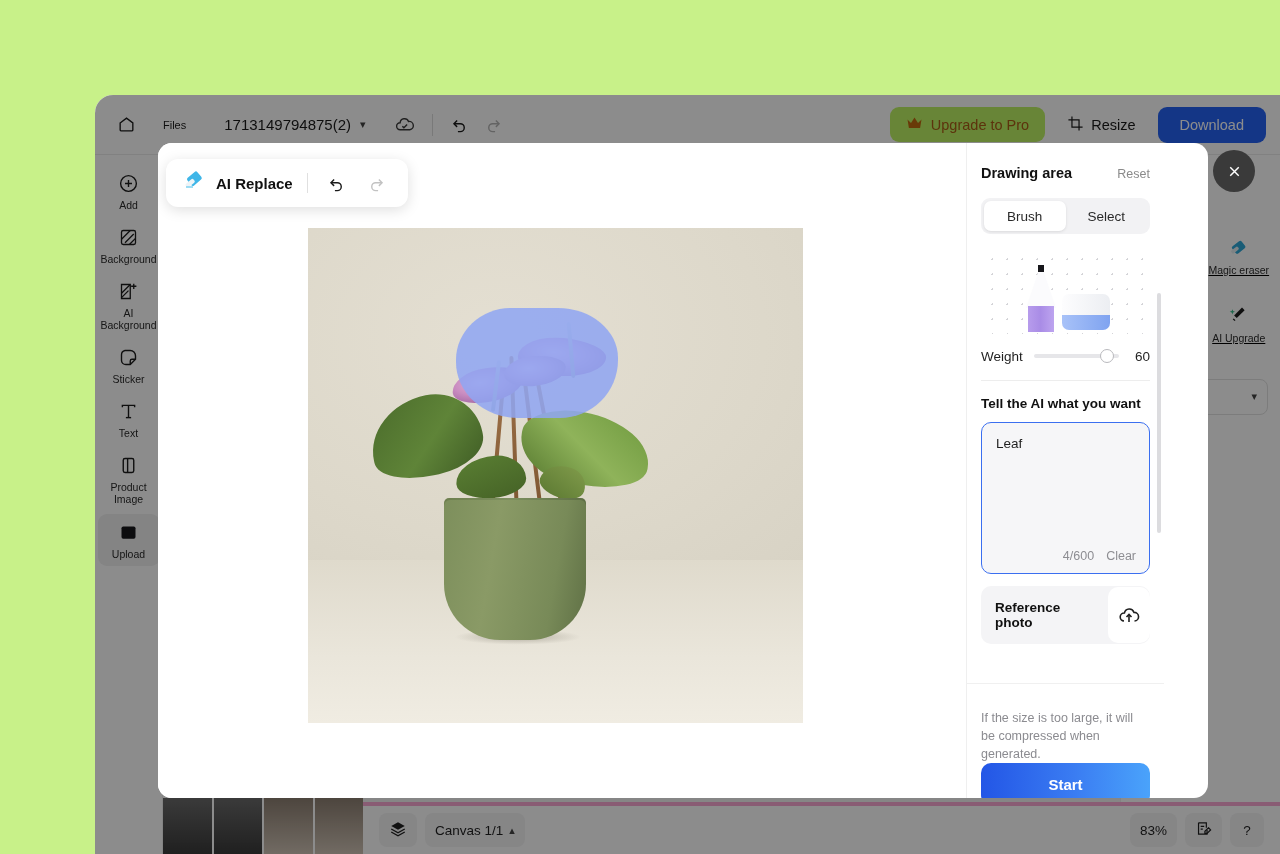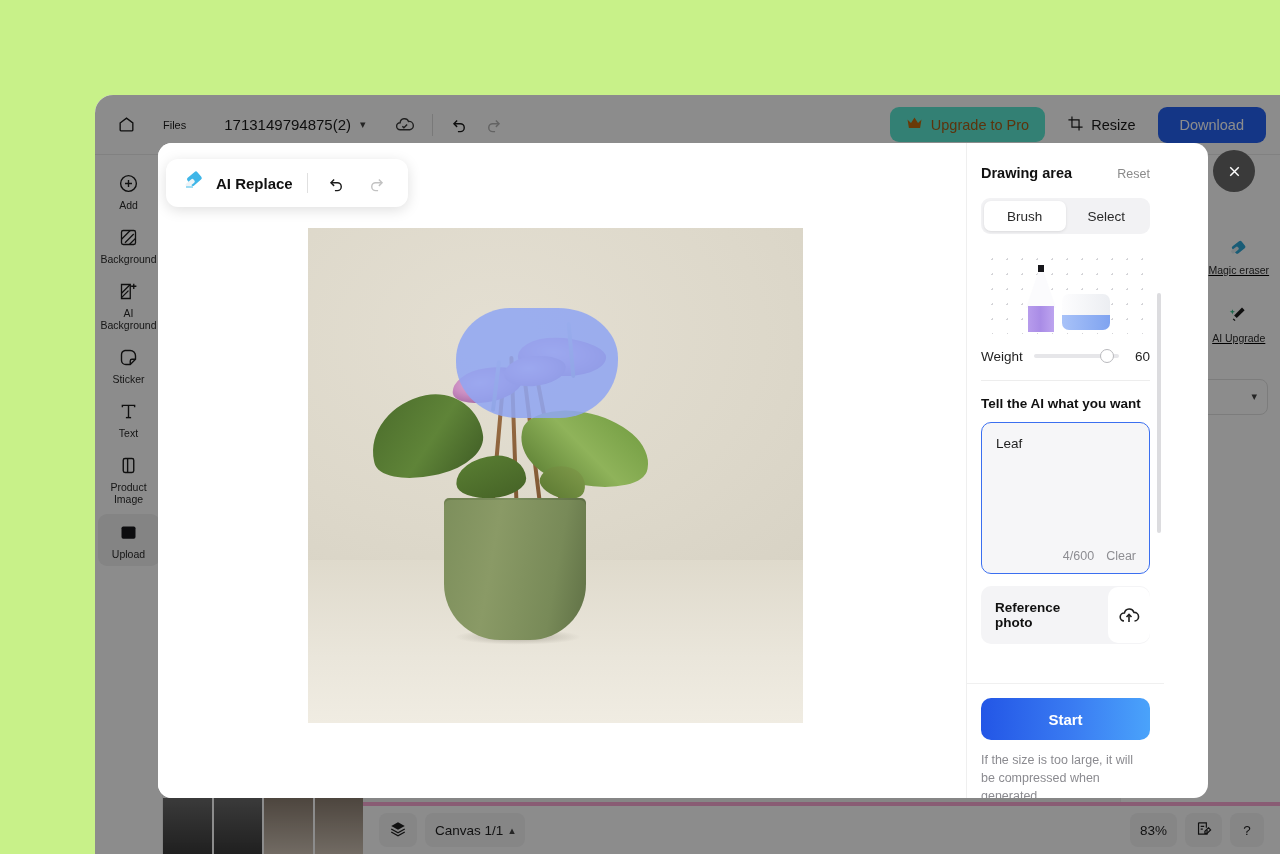--- a/index.html
+++ b/index.html
@@ -39,21 +39,21 @@
   #doc-name {
     margin-left: 28px; font-size: 15px; color: #1b1b1b;
     display: flex; align-items: center; gap: 9px;
   }
   .chev { font-size: 11px; color: #444; }
   #cloud-icon { margin-left: 22px; }
   .tb-div { width: 1px; height: 22px; background: #dcdcdc; margin: 0 10px; }
   #tb-right { margin-left: auto; display: flex; align-items: center; gap: 10px; }
   #upgrade-btn {
     display: flex; align-items: center; gap: 8px;
-    background: #5eead4; color: #a85d17;
+    background: #bef264; color: #a85d17;
     font-size: 14.5px; font-weight: 500;
     padding: 9px 16px; border-radius: 9px;
   }
   #resize-btn {
     display: flex; align-items: center; gap: 7px;
     font-size: 14.5px; color: #1b1b1b; padding: 9px 12px; border-radius: 9px;
   }
   #download-btn {
     background: #2563f5; color: #fff;
     font-size: 14.5px; font-weight: 500;
@@ -697,22 +697,22 @@
               <path d="M12 19v-7"></path>
               <path d="M9.5 14L12 11.5 14.5 14"></path>
             </svg>
         </span>
       </div>
     </div>
 
     <div id="mr-scrollbar"></div>
 
     <div id="mr-foot">
+      <div id="hint">If the size is too large, it will be compressed when generated.</div>
       <div id="start-btn">Start</div>
-      <div id="hint">If the size is too large, it will be compressed when generated.</div>
     </div>
   </div>
 </div>
 
 <div id="close-btn">
   <svg width="17" height="17" viewBox="0 0 24 24" fill="none" stroke="#fff" stroke-width="2">
       <path d="M6 6l12 12M18 6L6 18"></path>
     </svg>
 </div>
 

